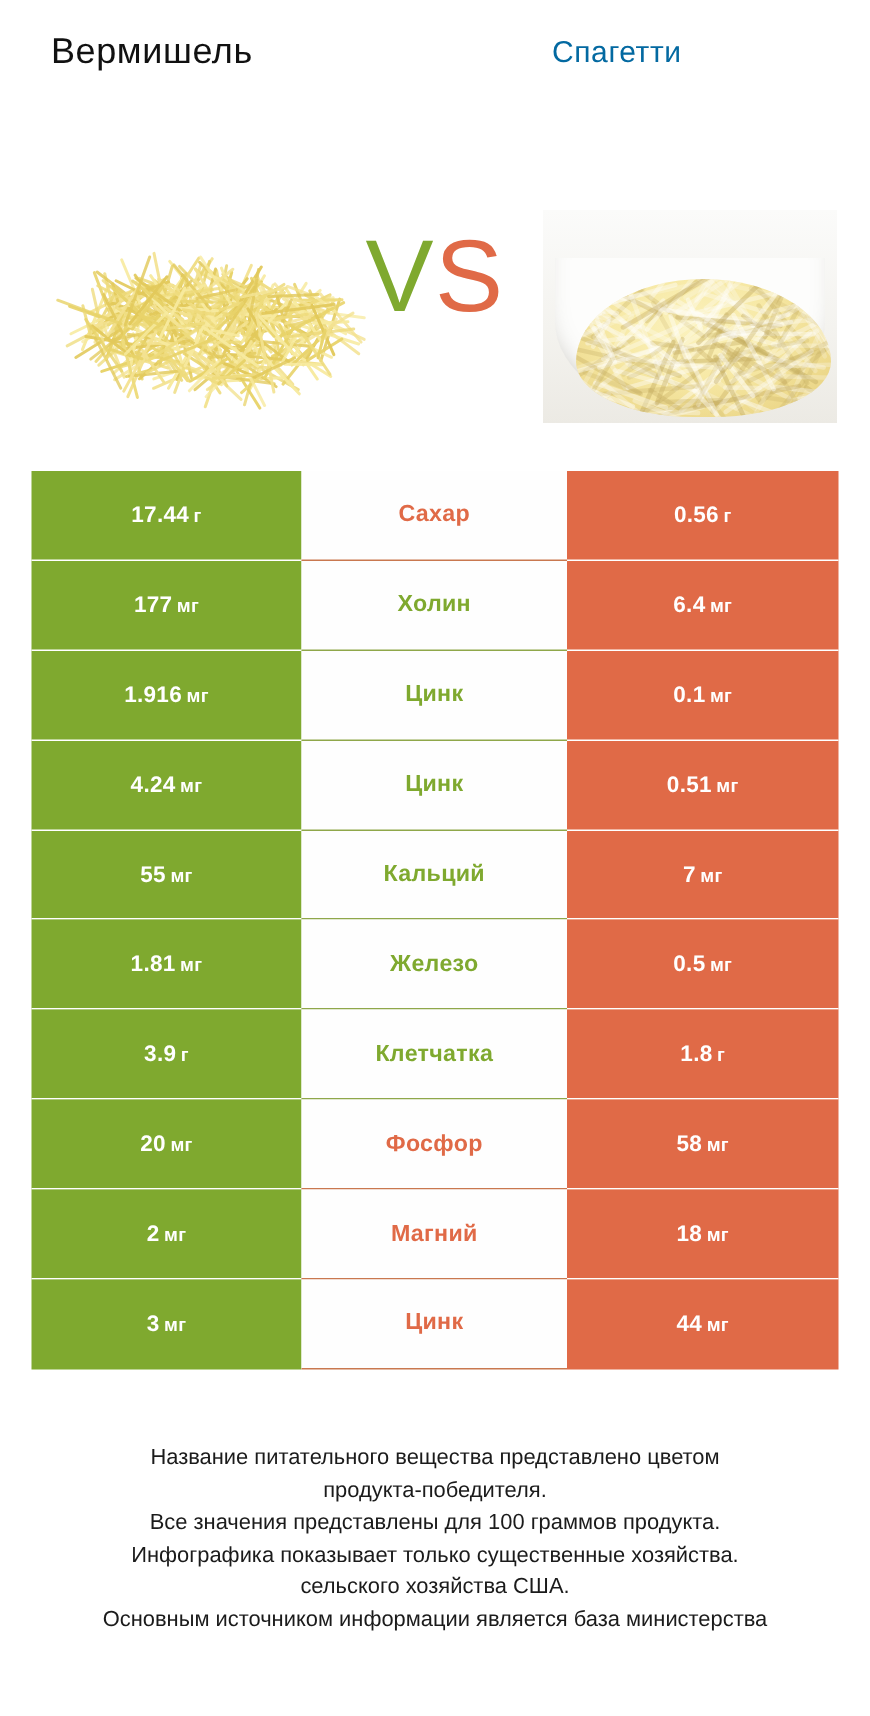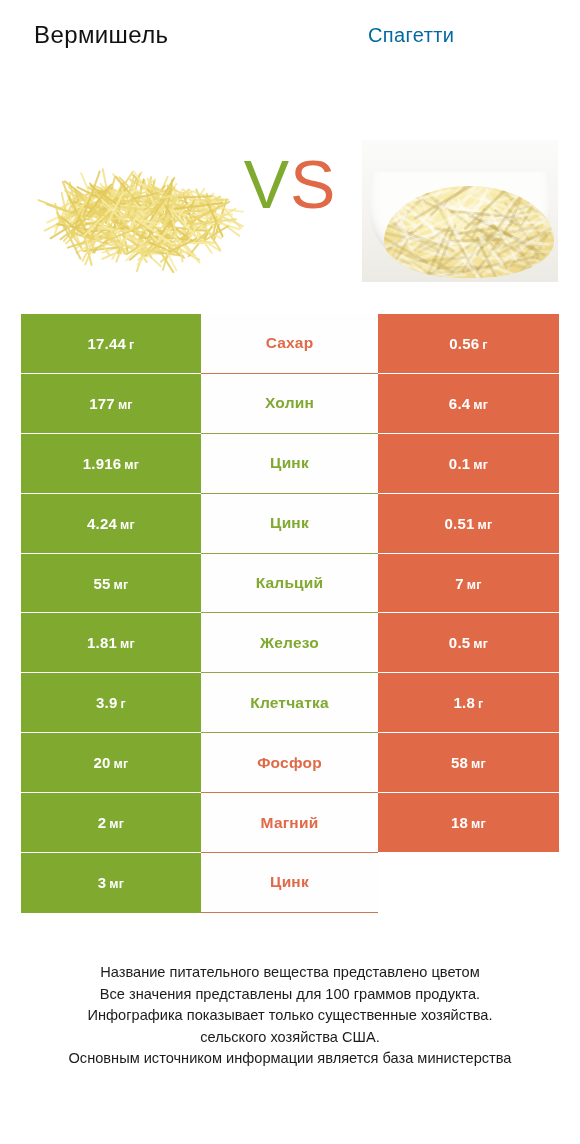--- a/index.html
+++ b/index.html
@@ -970,22 +970,26 @@
     </div>
     <div class="row win-red">
       <div class="cell cell-left">
         <span class="val">3<span class="unit">мг</span></span>
       </div>
       <div class="cell cell-mid">
         <div class="mid-inner">
           <span class="nutrient">Цинк</span>
         </div>
       </div>
+      <div class="cell cell-right">
+        <span class="val">44<span class="unit">мг</span></span>
+      </div>
     </div>
   </div>
 
 <div class="footer">
   <p>Название питательного вещества представлено цветом</p>
+  <p>продукта-победителя.</p>
   <p>Все значения представлены для 100 граммов продукта.</p>
   <p>Инфографика показывает только существенные хозяйства.</p>
   <p>сельского хозяйства США.</p>
   <p>Основным источником информации является база министерства</p>
 </div>
 
 </body></html>

